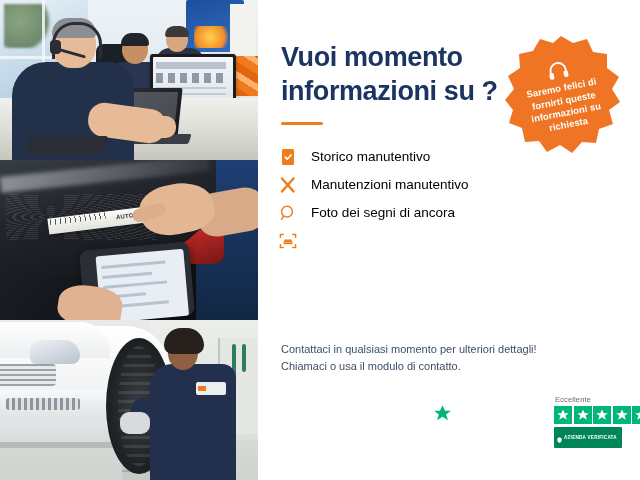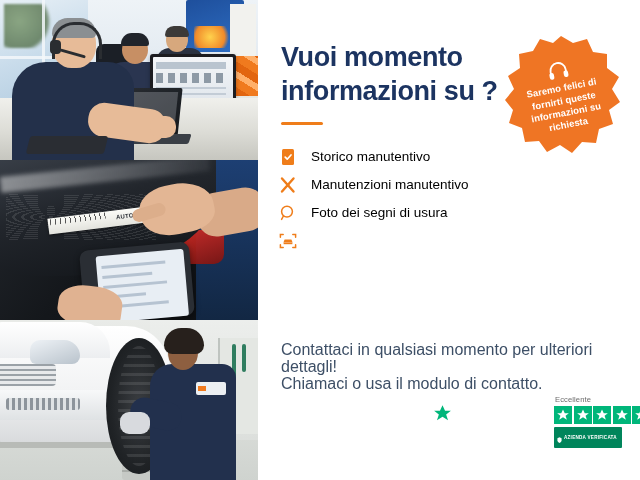--- a/index.html
+++ b/index.html
@@ -142,21 +142,21 @@
       font-size:27px;line-height:34px;font-weight:700;color:#1c3461;letter-spacing:-.4px;}
   .rule{position:absolute;left:23px;top:122px;width:42px;height:3px;background:#ef7d1a;border-radius:2px;}
 
   .list{position:absolute;left:20px;top:143px;width:260px;}
   .item{position:relative;height:28px;display:flex;align-items:center;gap:13px;}
   .ico{width:20px;height:20px;position:relative;flex:0 0 20px;}
   .item-label{font-size:13.5px;color:#000000;line-height:16px;white-space:nowrap;}
 
   .phone{position:absolute;left:23px;top:312px;width:330px;
       font-size:16px;font-weight:700;color:#1c3461;letter-spacing:-.2px;}
-  .sub{position:absolute;left:23px;top:341px;width:340px;font-size:16px;line-height:17px;color:#3d4f66;}
+  .sub{position:absolute;left:23px;top:341px;width:340px;font-size:11px;line-height:17px;color:#3d4f66;}
 
   
   .badge{position:absolute;left:503px;top:34px;width:120px;height:124px;}
   .badge .blob{position:absolute;inset:0;}
   .badge .txtwrap{position:absolute;inset:0;display:flex;flex-direction:column;
       align-items:center;justify-content:center;transform:rotate(-11deg);}
   .badge .headset-ico{width:22px;height:20px;margin-bottom:2px;}
   .badge .btxt{font-size:9.4px;line-height:12.4px;font-weight:700;color:#ffffff;text-align:center;
       width:94px;letter-spacing:.1px;}
 
@@ -305,21 +305,21 @@
         <span class="item-label">Manutenzioni manutentivo</span>
       </div>
 
       <div class="item">
         <span class="ico">
           <svg width="20" height="20" viewBox="0 0 20 20">
             <circle cx="9" cy="8.6" r="5.4" stroke="#ef7d1a" stroke-width="1.5" fill="none"></circle>
             <path d="M5.4 13l-1.8 3.4" stroke="#ef7d1a" stroke-width="1.5" stroke-linecap="round"></path>
           </svg>
         </span>
-        <span class="item-label">Foto dei segni di usura</span>
+        <span class="item-label">Foto dei segni di ancora</span>
       </div>
 
       <div class="item">
         <span class="ico">
           <svg width="20" height="20" viewBox="0 0 20 20">
             <g stroke="#ef7d1a" stroke-width="1.5" fill="none" stroke-linecap="round">
               <path d="M2.4 6.2V3.6h2.8M14.8 3.6h2.8v2.6M17.6 13.8v2.6h-2.8M5.2 16.4H2.4v-2.6"></path>
             </g>
             <path d="M5.6 11.6h8.8v1.6H5.6z" fill="#ef7d1a"></path>
             <path d="M6.6 8.4h6.8l1.2 3.2H5.4z" fill="#ef7d1a"></path>

